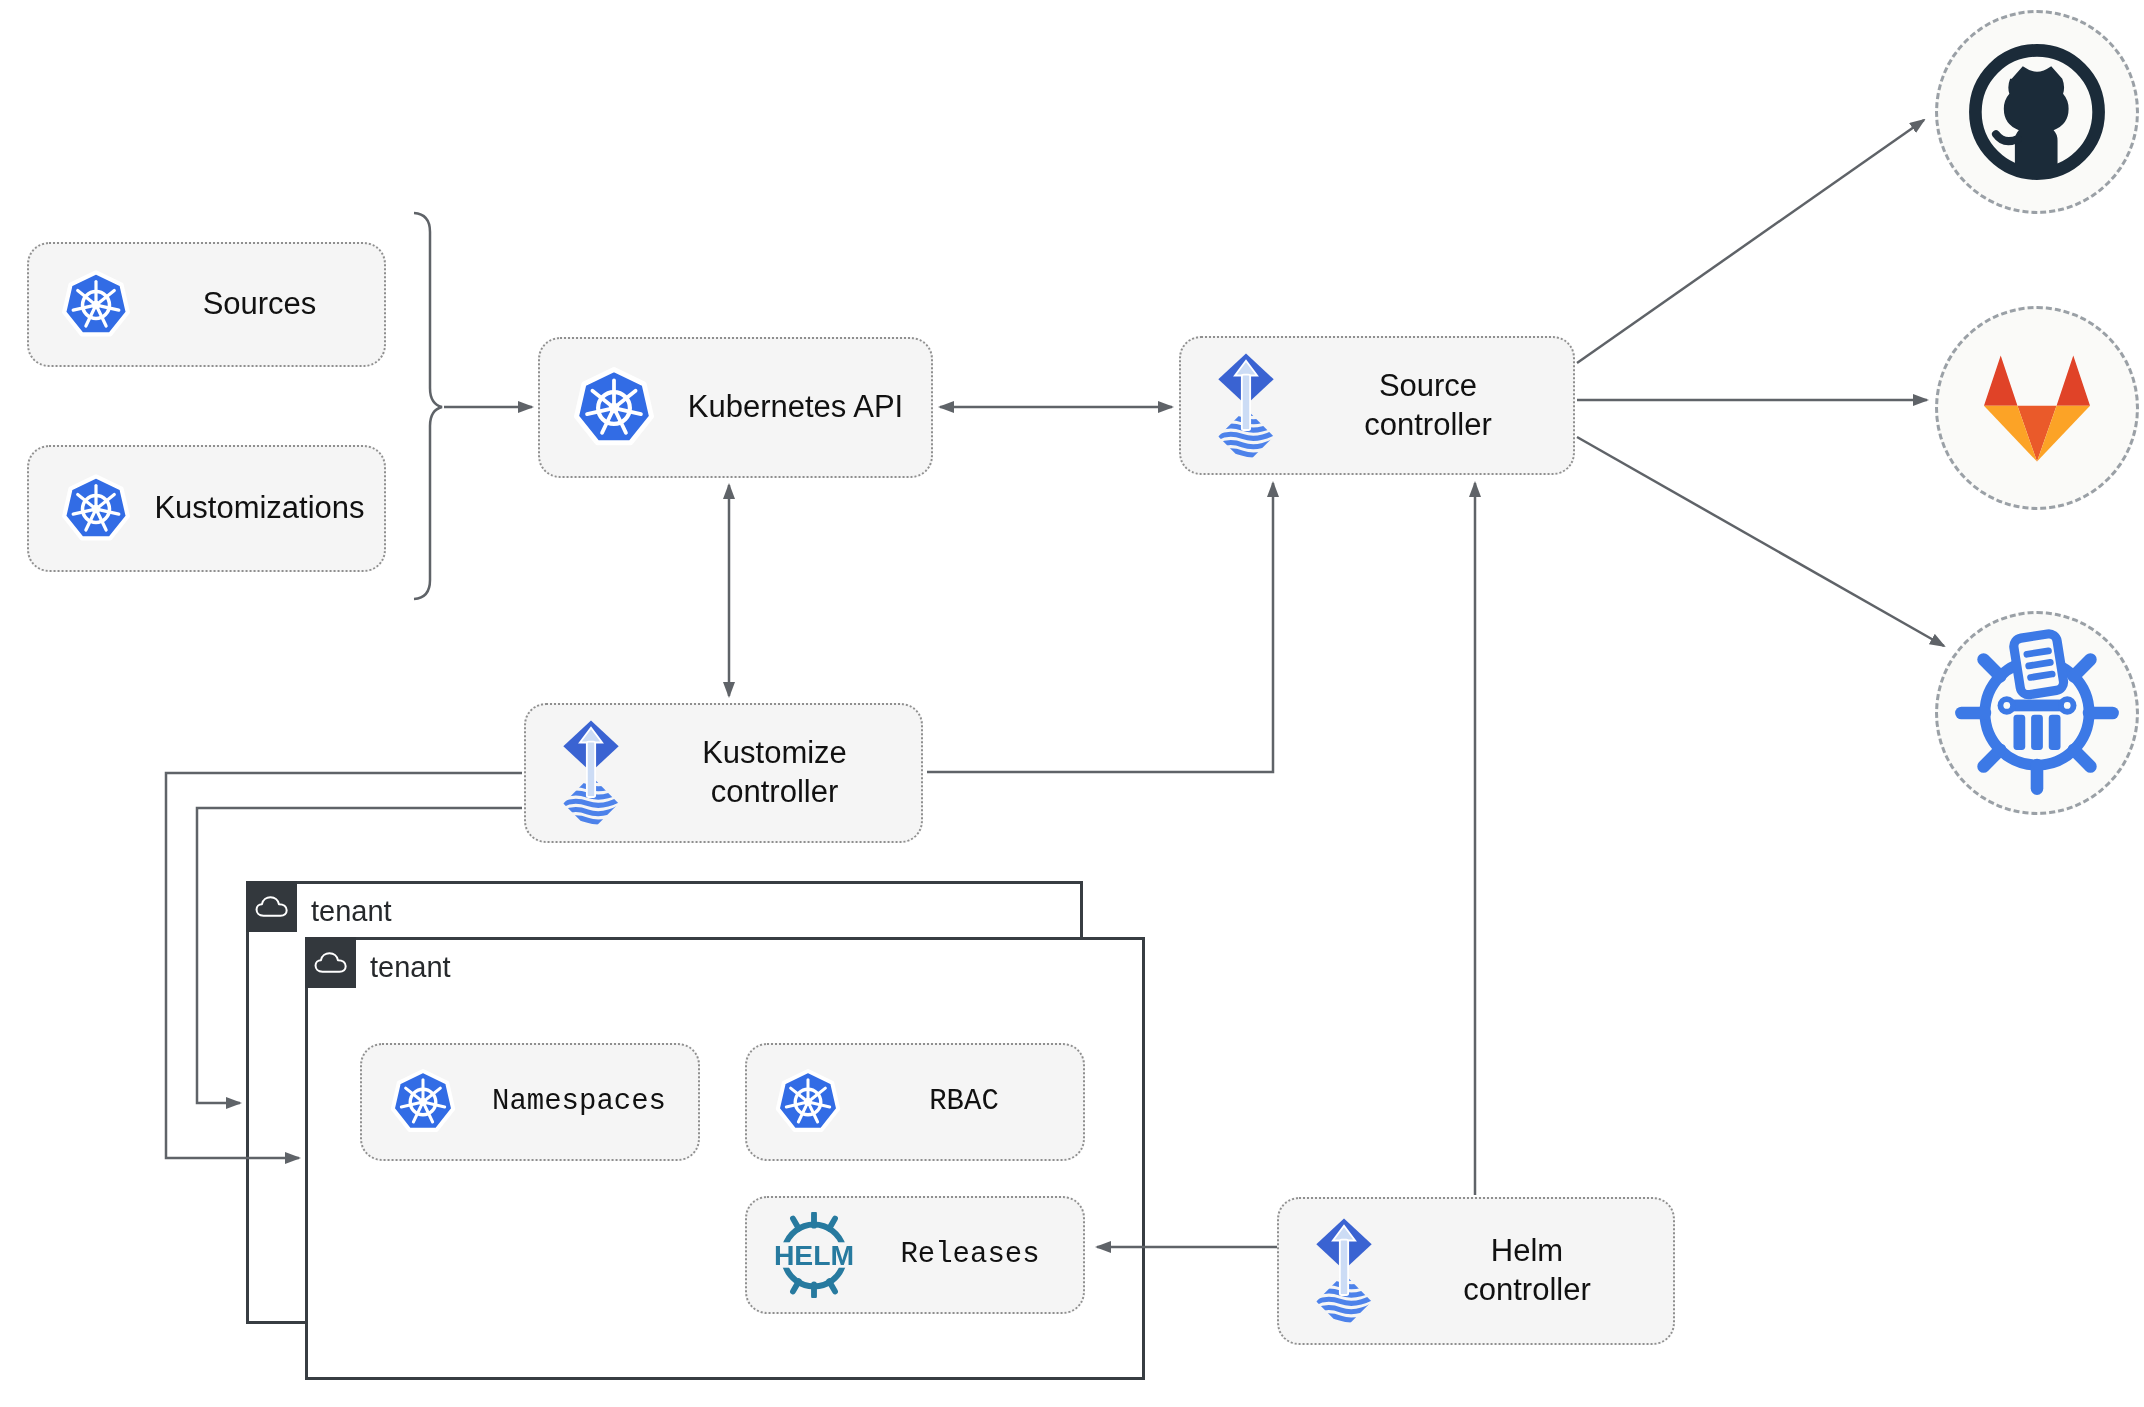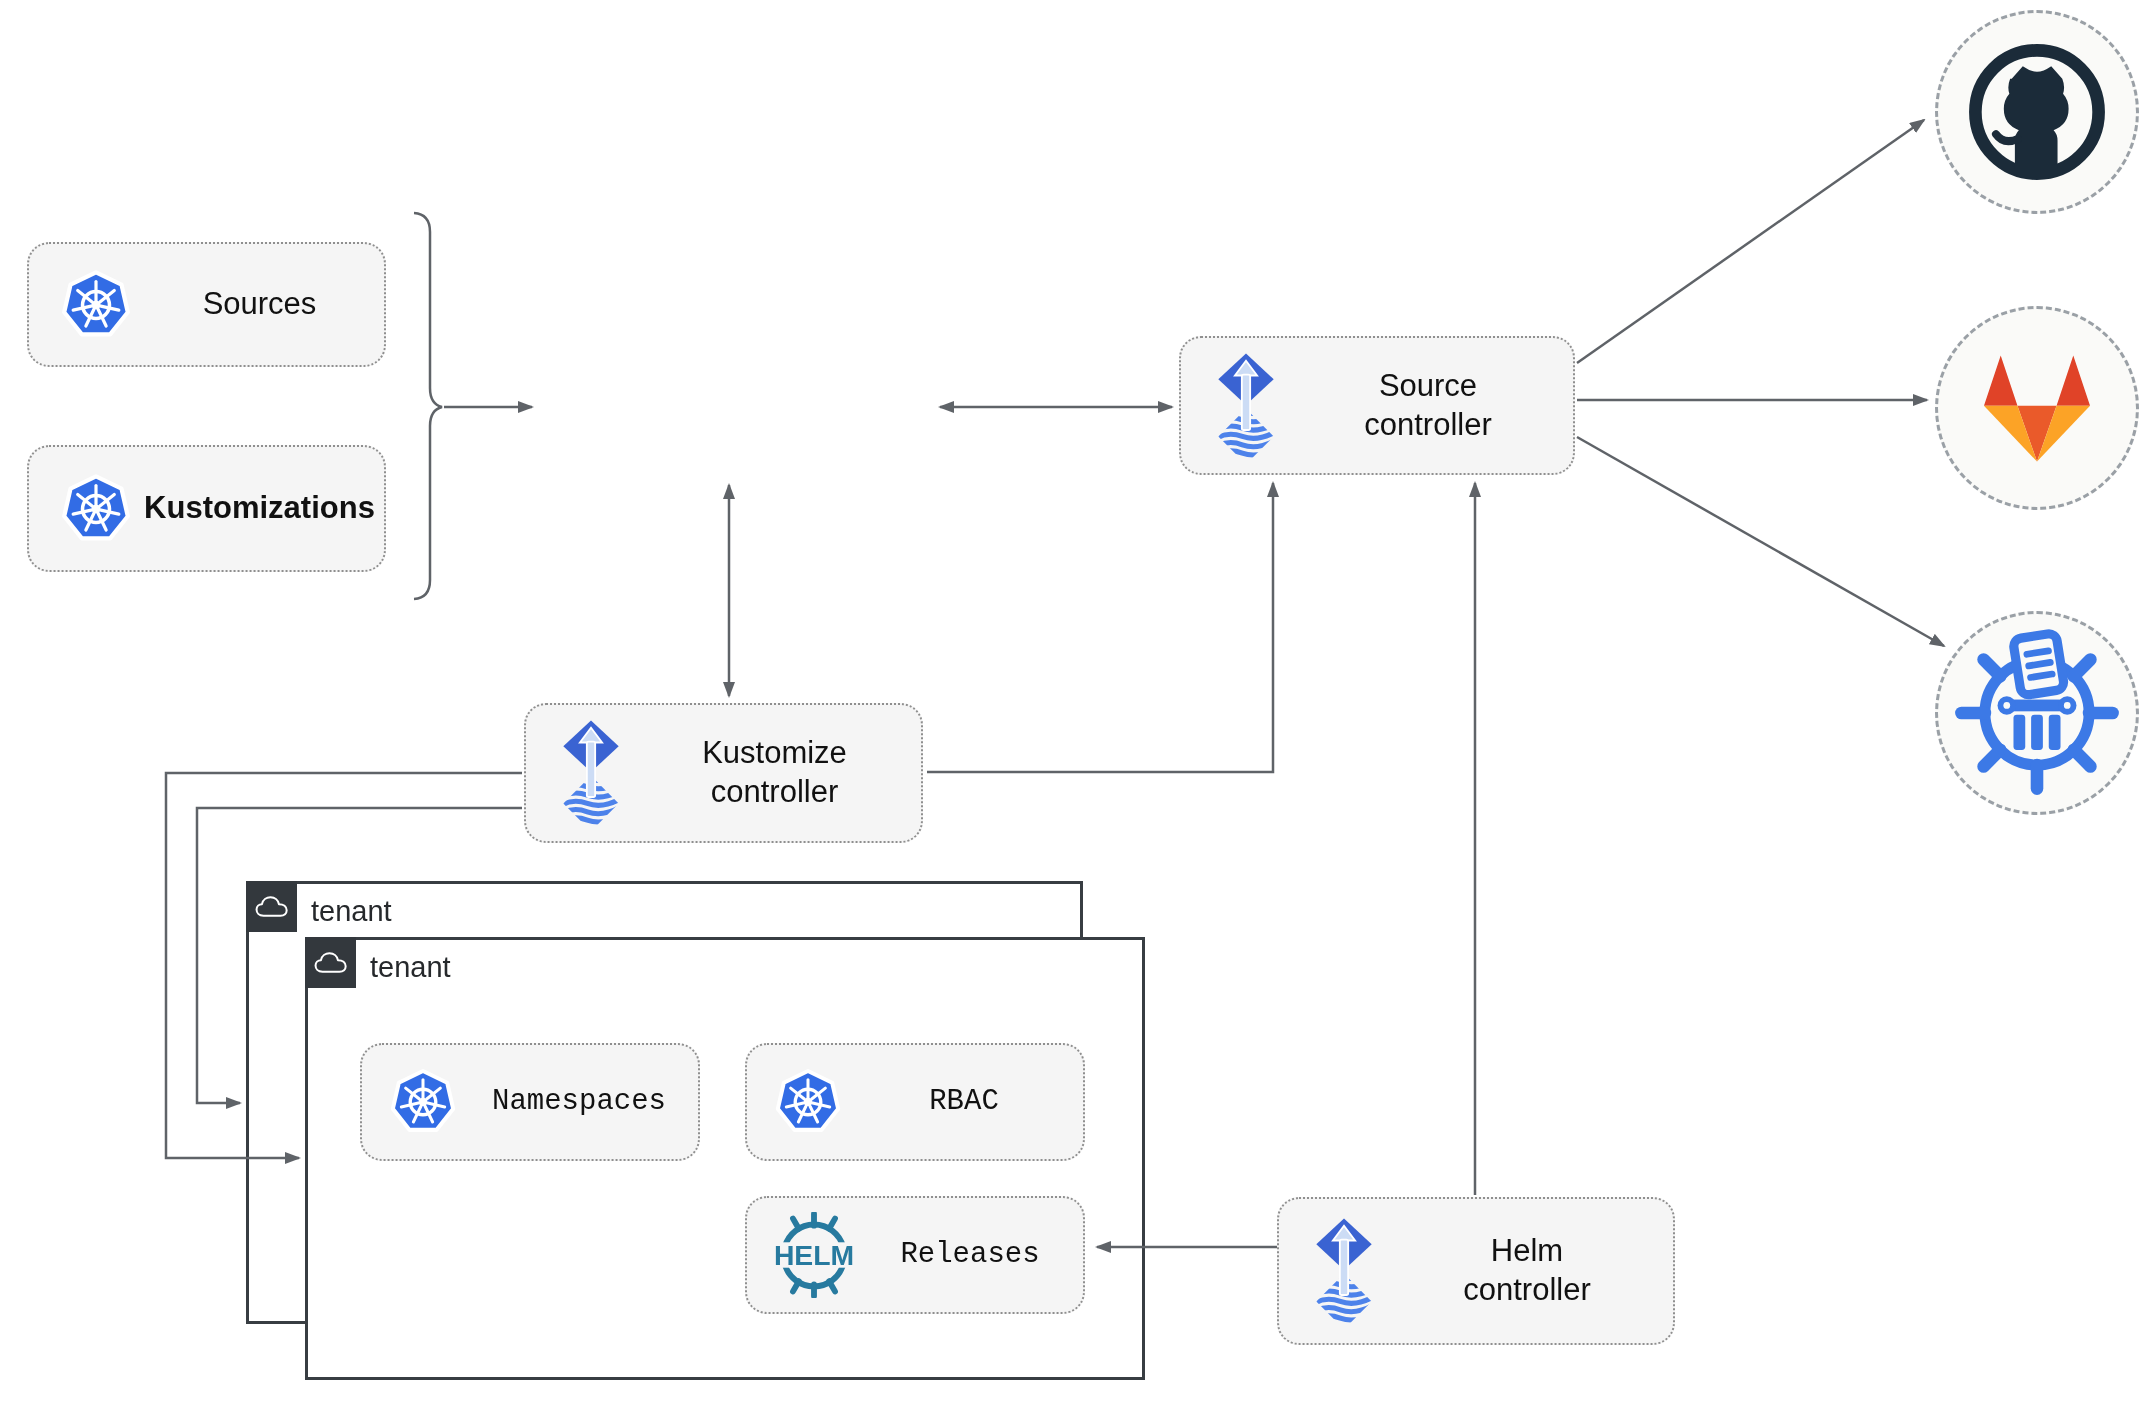--- a/index.html
+++ b/index.html
@@ -8,21 +8,21 @@
 
   
   .node{position:absolute;display:flex;align-items:center;background:#f5f5f5;
         border:2px dotted #8f8f8f;border-radius:22px;box-sizing:border-box;}
   .node .icon{flex:0 0 auto;}
   .node .label{flex:1 1 auto;text-align:center;color:#111;font-size:31px;
                line-height:1.25;white-space:pre-line;}
   .node.small .label{font-size:29px;font-family:Liberation Mono, monospace;}
 
   #n-sources      {left:27px;  top:242px; width:359px; height:125px;}
-  #n-kustomizations{left:27px; top:445px; width:359px; height:127px;font-weight:bold;}
+  #n-kustomizations{left:27px; top:445px; width:359px; height:127px;}
   #n-k8s-api      {left:538px; top:337px; width:395px; height:141px;}
   #n-source-ctrl  {left:1179px;top:336px; width:396px; height:139px;}
   #n-kustomize-ctrl{left:524px;top:703px; width:399px; height:140px;}
   #n-helm-ctrl    {left:1277px;top:1197px;width:398px; height:148px;}
   #n-namespaces   {left:360px; top:1043px;width:340px; height:118px;}
   #n-rbac         {left:745px; top:1043px;width:340px; height:118px;}
   #n-crds         {left:360px; top:1196px;width:340px; height:118px;}
   #n-releases     {left:745px; top:1196px;width:340px; height:118px;align-items:center;}
 
   .node .pad-l{margin-left:28px;}
@@ -181,20 +181,26 @@
     <div class="label">Sources</div>
   </div>
 
   <div class="node" id="n-kustomizations">
     <svg class="icon pad-l" width="78" height="78">
         <use href="#sym-k8s"></use>
       </svg>
     <div class="label">Kustomizations</div>
   </div>
 
+  <div class="node" id="n-k8s-api">
+    <svg class="icon pad-l" width="92" height="92">
+        <use href="#sym-k8s"></use>
+      </svg>
+    <div class="label">Kubernetes API</div>
+  </div>
 
   <div class="node" id="n-source-ctrl">
     <svg class="icon pad-l" width="74" height="120">
         <use href="#sym-flux"></use>
       </svg>
     <div class="label">Source
 controller</div>
   </div>
 
   <div class="node" id="n-kustomize-ctrl">

